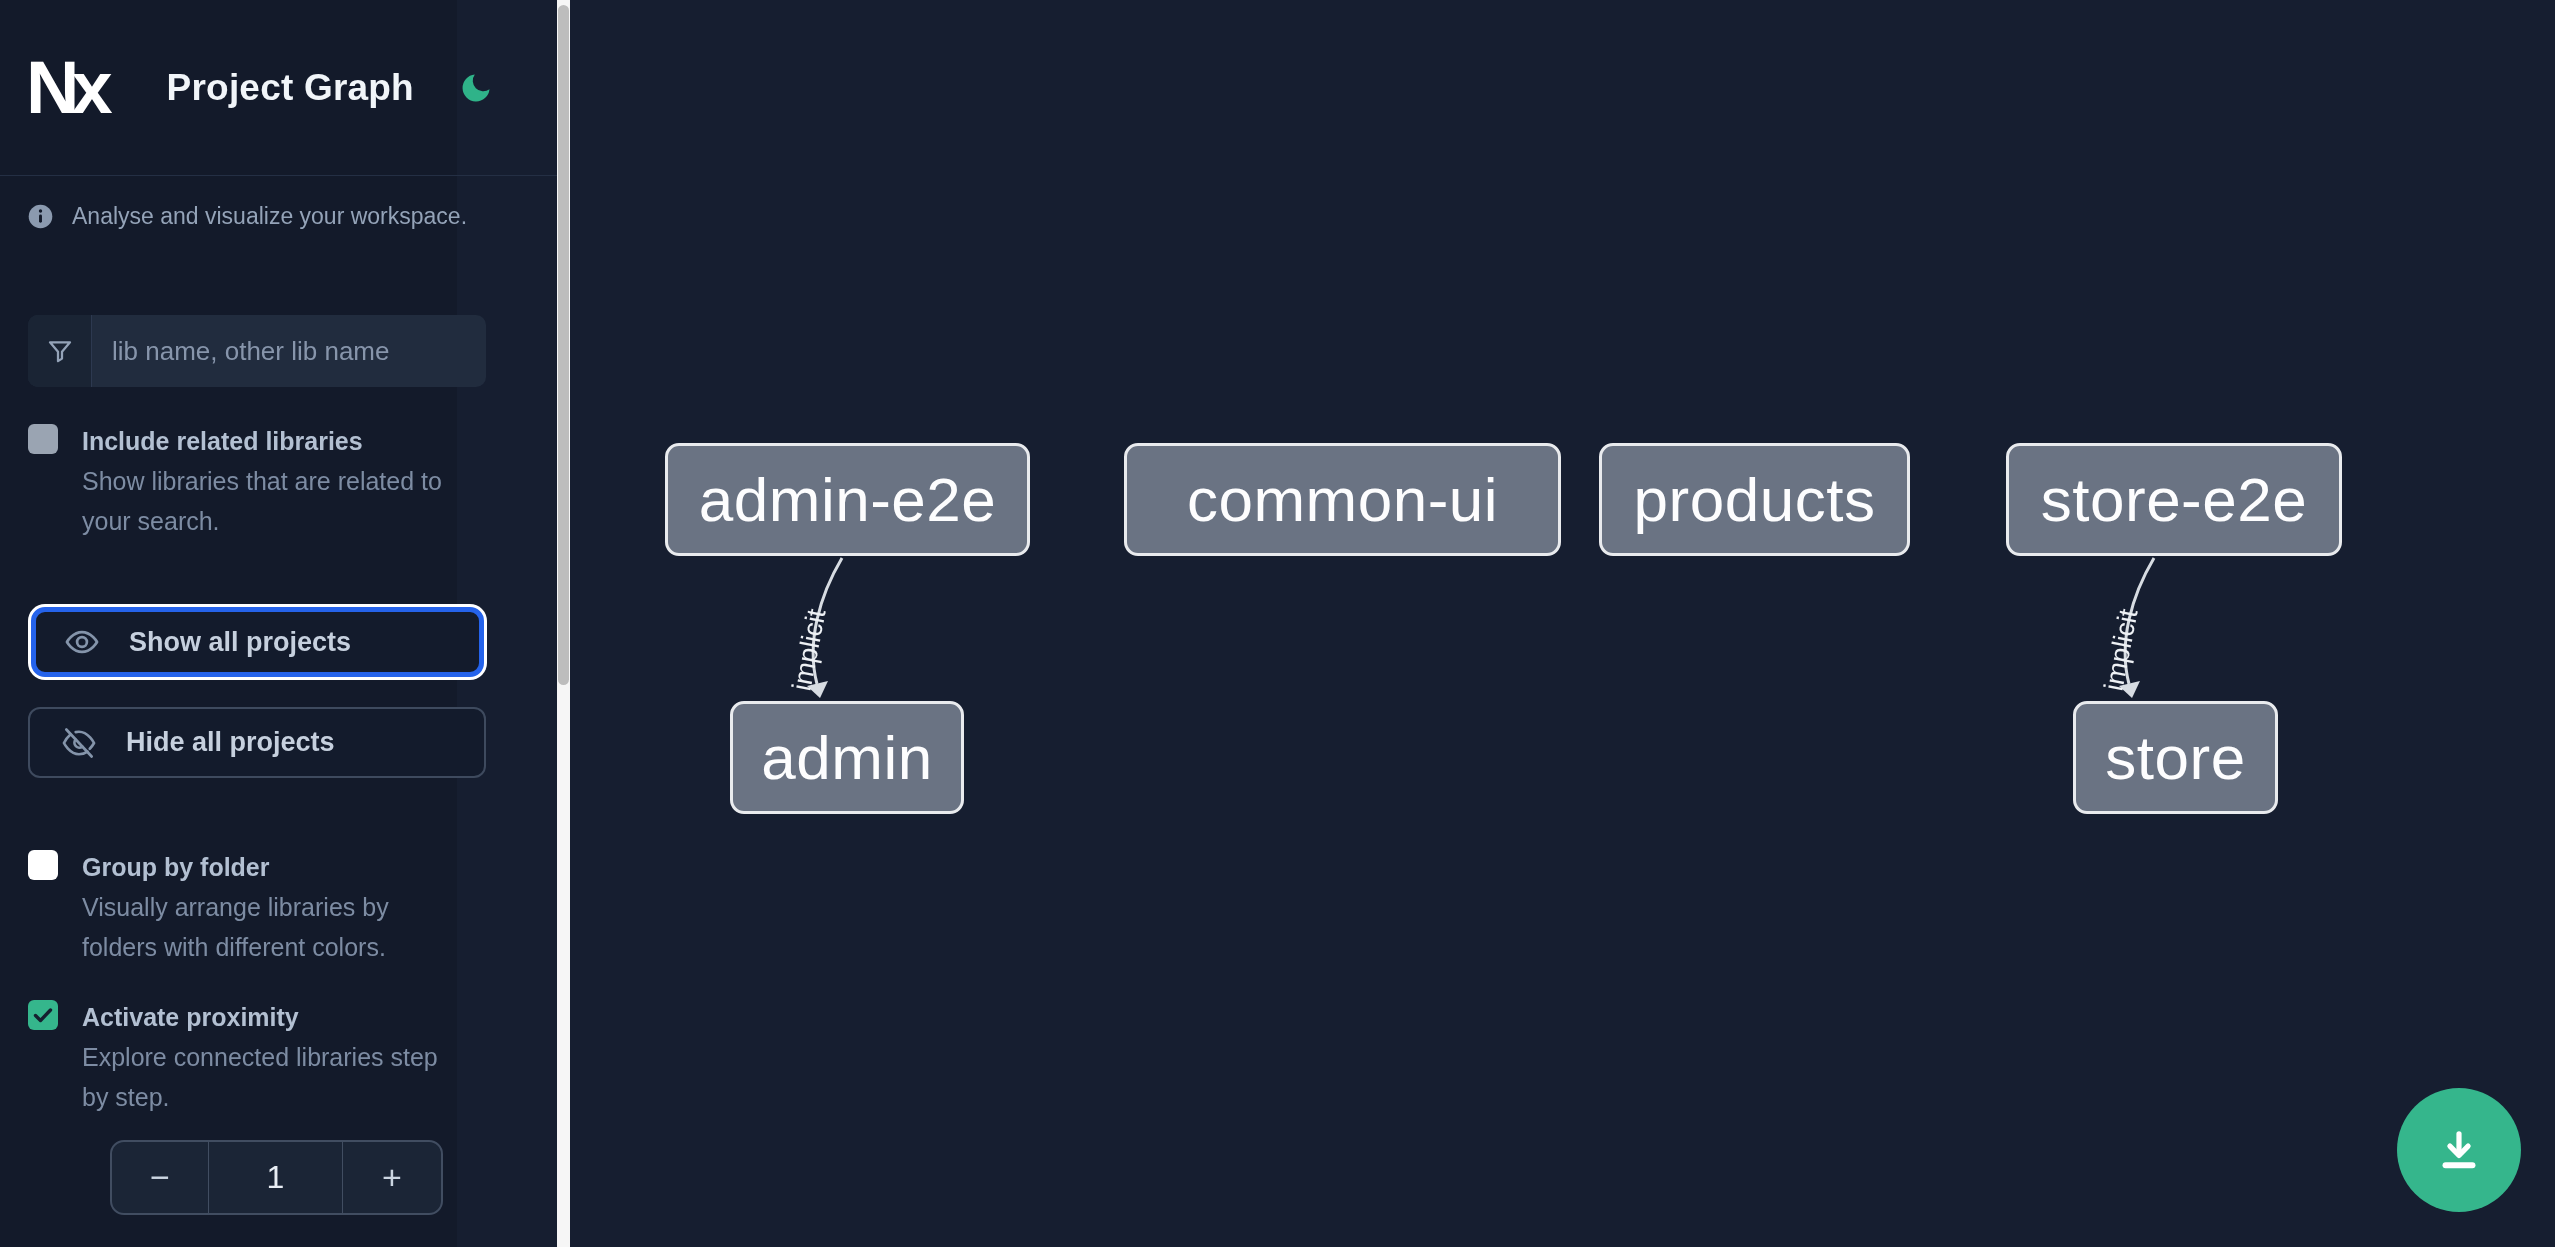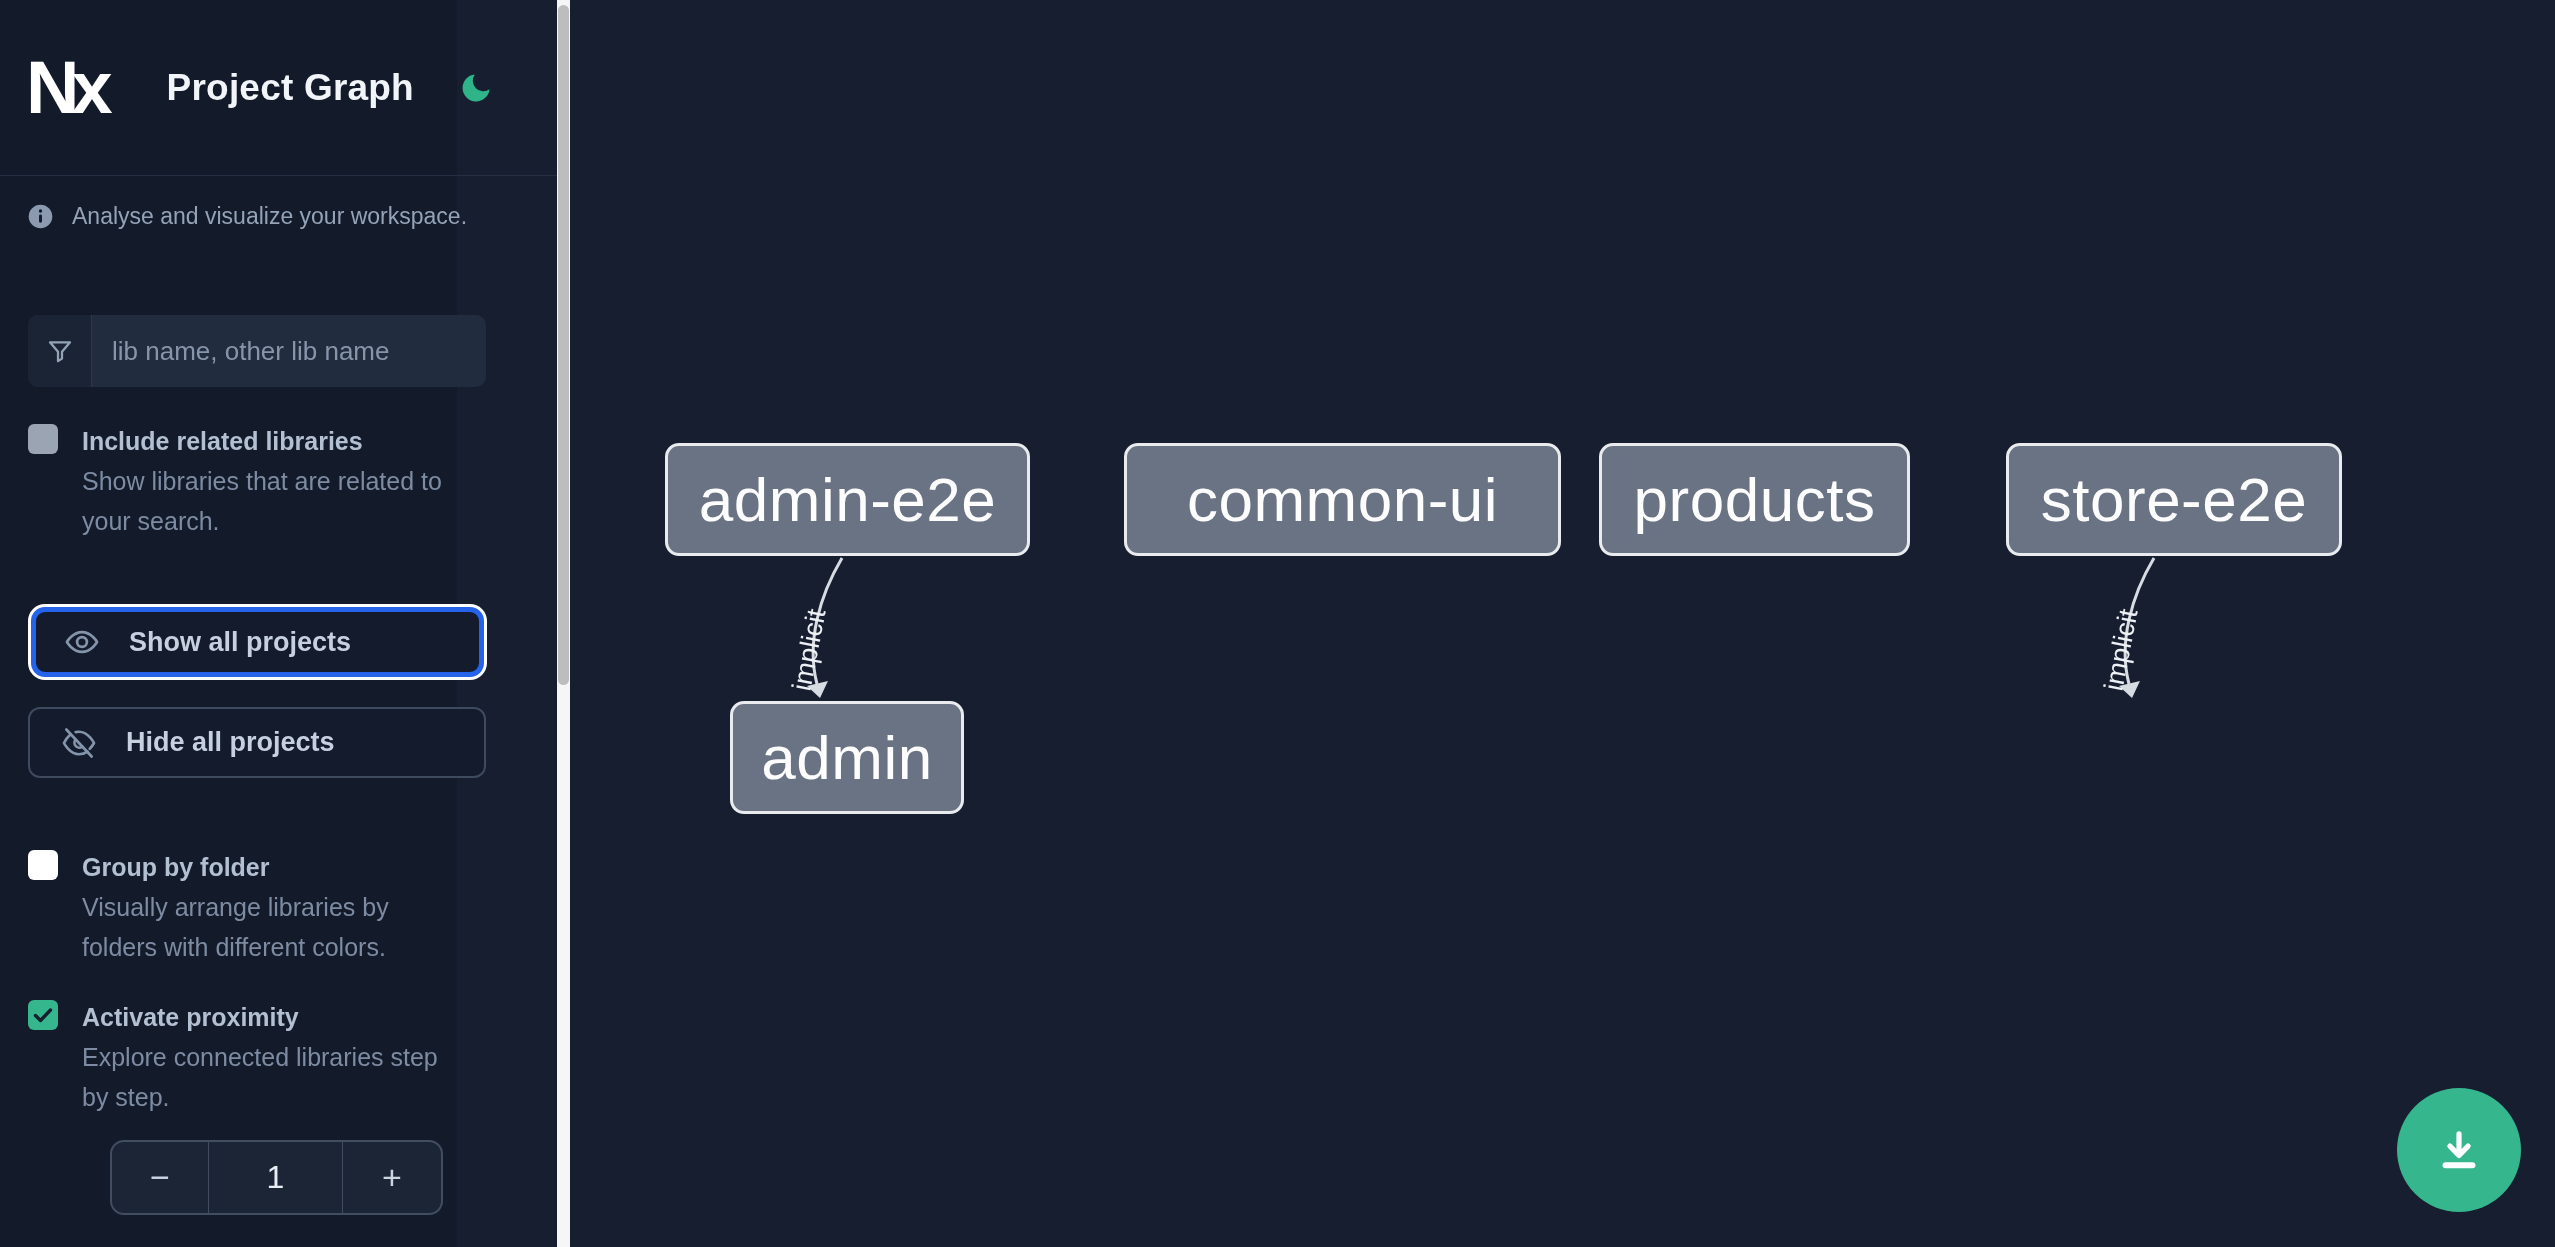--- a/index.html
+++ b/index.html
@@ -237,20 +237,21 @@
 
     <text class="edge-label" transform="translate(240,692) rotate(-79)">implicit</text>
     <text class="edge-label" transform="translate(1552,692) rotate(-79)">implicit</text>
   </svg>
 
   <div class="node" style="left:95px;  top:443px; width:365px;">admin-e2e</div>
   <div class="node" style="left:554px; top:443px; width:437px;">common-ui</div>
   <div class="node" style="left:1029px;top:443px; width:311px;">products</div>
   <div class="node" style="left:1436px;top:443px; width:336px;">store-e2e</div>
   <div class="node" style="left:160px; top:701px; width:234px;">admin</div>
+  <div class="node" style="left:1503px;top:701px; width:205px;">store</div>
 </div>
 
 <div class="fab">
   <svg width="52" height="52" viewBox="0 0 24 24" fill="none" stroke="#ffffff" stroke-width="2.4" stroke-linecap="round" stroke-linejoin="round">
     <path d="M12 4.5v9"></path>
     <path d="M7.8 10.2 12 14.5l4.2-4.3"></path>
     <path d="M5.8 19h12.4" stroke-width="2.8"></path>
   </svg>
 </div>
 

